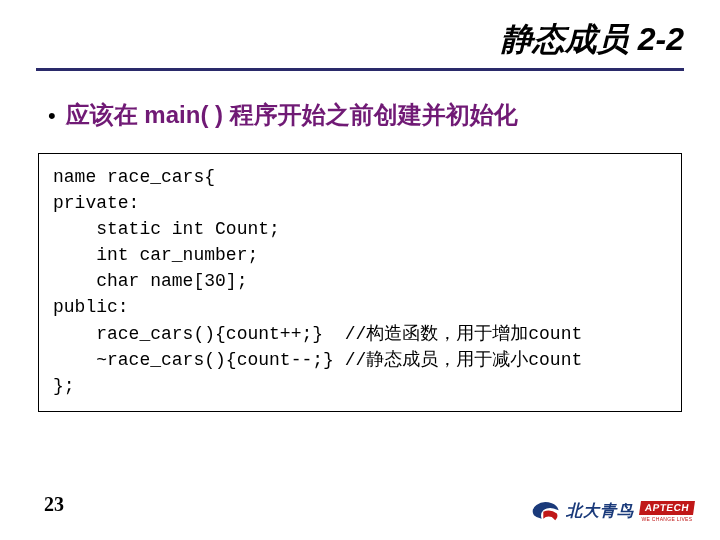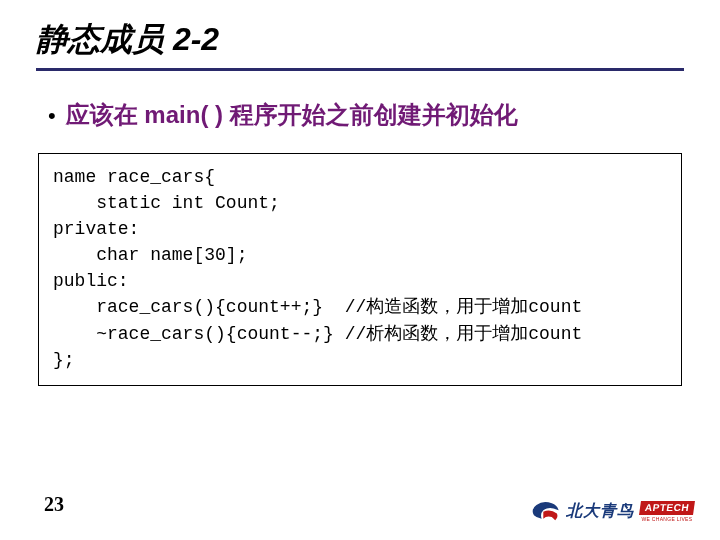--- a/index.html
+++ b/index.html
@@ -13,20 +13,21 @@
   }
   .slide {
     padding: 18px 36px 0 36px;
   }
   .title {
     font-size: 32px;
     font-weight: bold;
     font-style: italic;
     color: #000;
     margin-bottom: 6px;
+    text-align: right;
   }
   .title-underline {
     height: 3px;
     background: #2a2a6a;
     width: 100%;
     margin-bottom: 28px;
   }
   .bullet-row {
     display: flex;
     align-items: baseline;
@@ -121,26 +122,27 @@
   <div class="title">静态成员 2-2</div>
   <div class="title-underline"></div>
 
   <div class="bullet-row">
     <span class="bullet-dot">•</span>
     <span class="bullet-text">应该在 main( ) 程序开始之前创建并初始化</span>
   </div>
 
   <div class="code-box">
     <div class="code-line">name race_cars{</div>
+    <div class="code-line">private:</div>
     <div class="code-line">    static int Count;</div>
-    <div class="code-line">private:</div>
+    <div class="code-line">    int car_number;</div>
     <div class="code-line">    char name[30];</div>
     <div class="code-line">public:</div>
     <div class="code-line">    race_cars(){count++;}  //构造函数，用于增加count</div>
-    <div class="code-line">    ~race_cars(){count--;} //析构函数，用于增加count</div>
+    <div class="code-line">    ~race_cars(){count--;} //静态成员，用于减小count</div>
     <div class="code-line">};</div>
   </div>
 </div>
 
 <div class="page-number">23</div>
 
 <div class="logo">
   <div class="logo-bird">
     <svg viewBox="0 0 40 34">
       <path d="M 6 20 Q 4 14 10 10 Q 18 4 28 8 Q 34 10 36 16 L 30 14 Q 24 12 18 16 Q 14 20 16 26 L 10 24 Q 6 22 6 20 Z" fill="#1a3a7a"></path>

